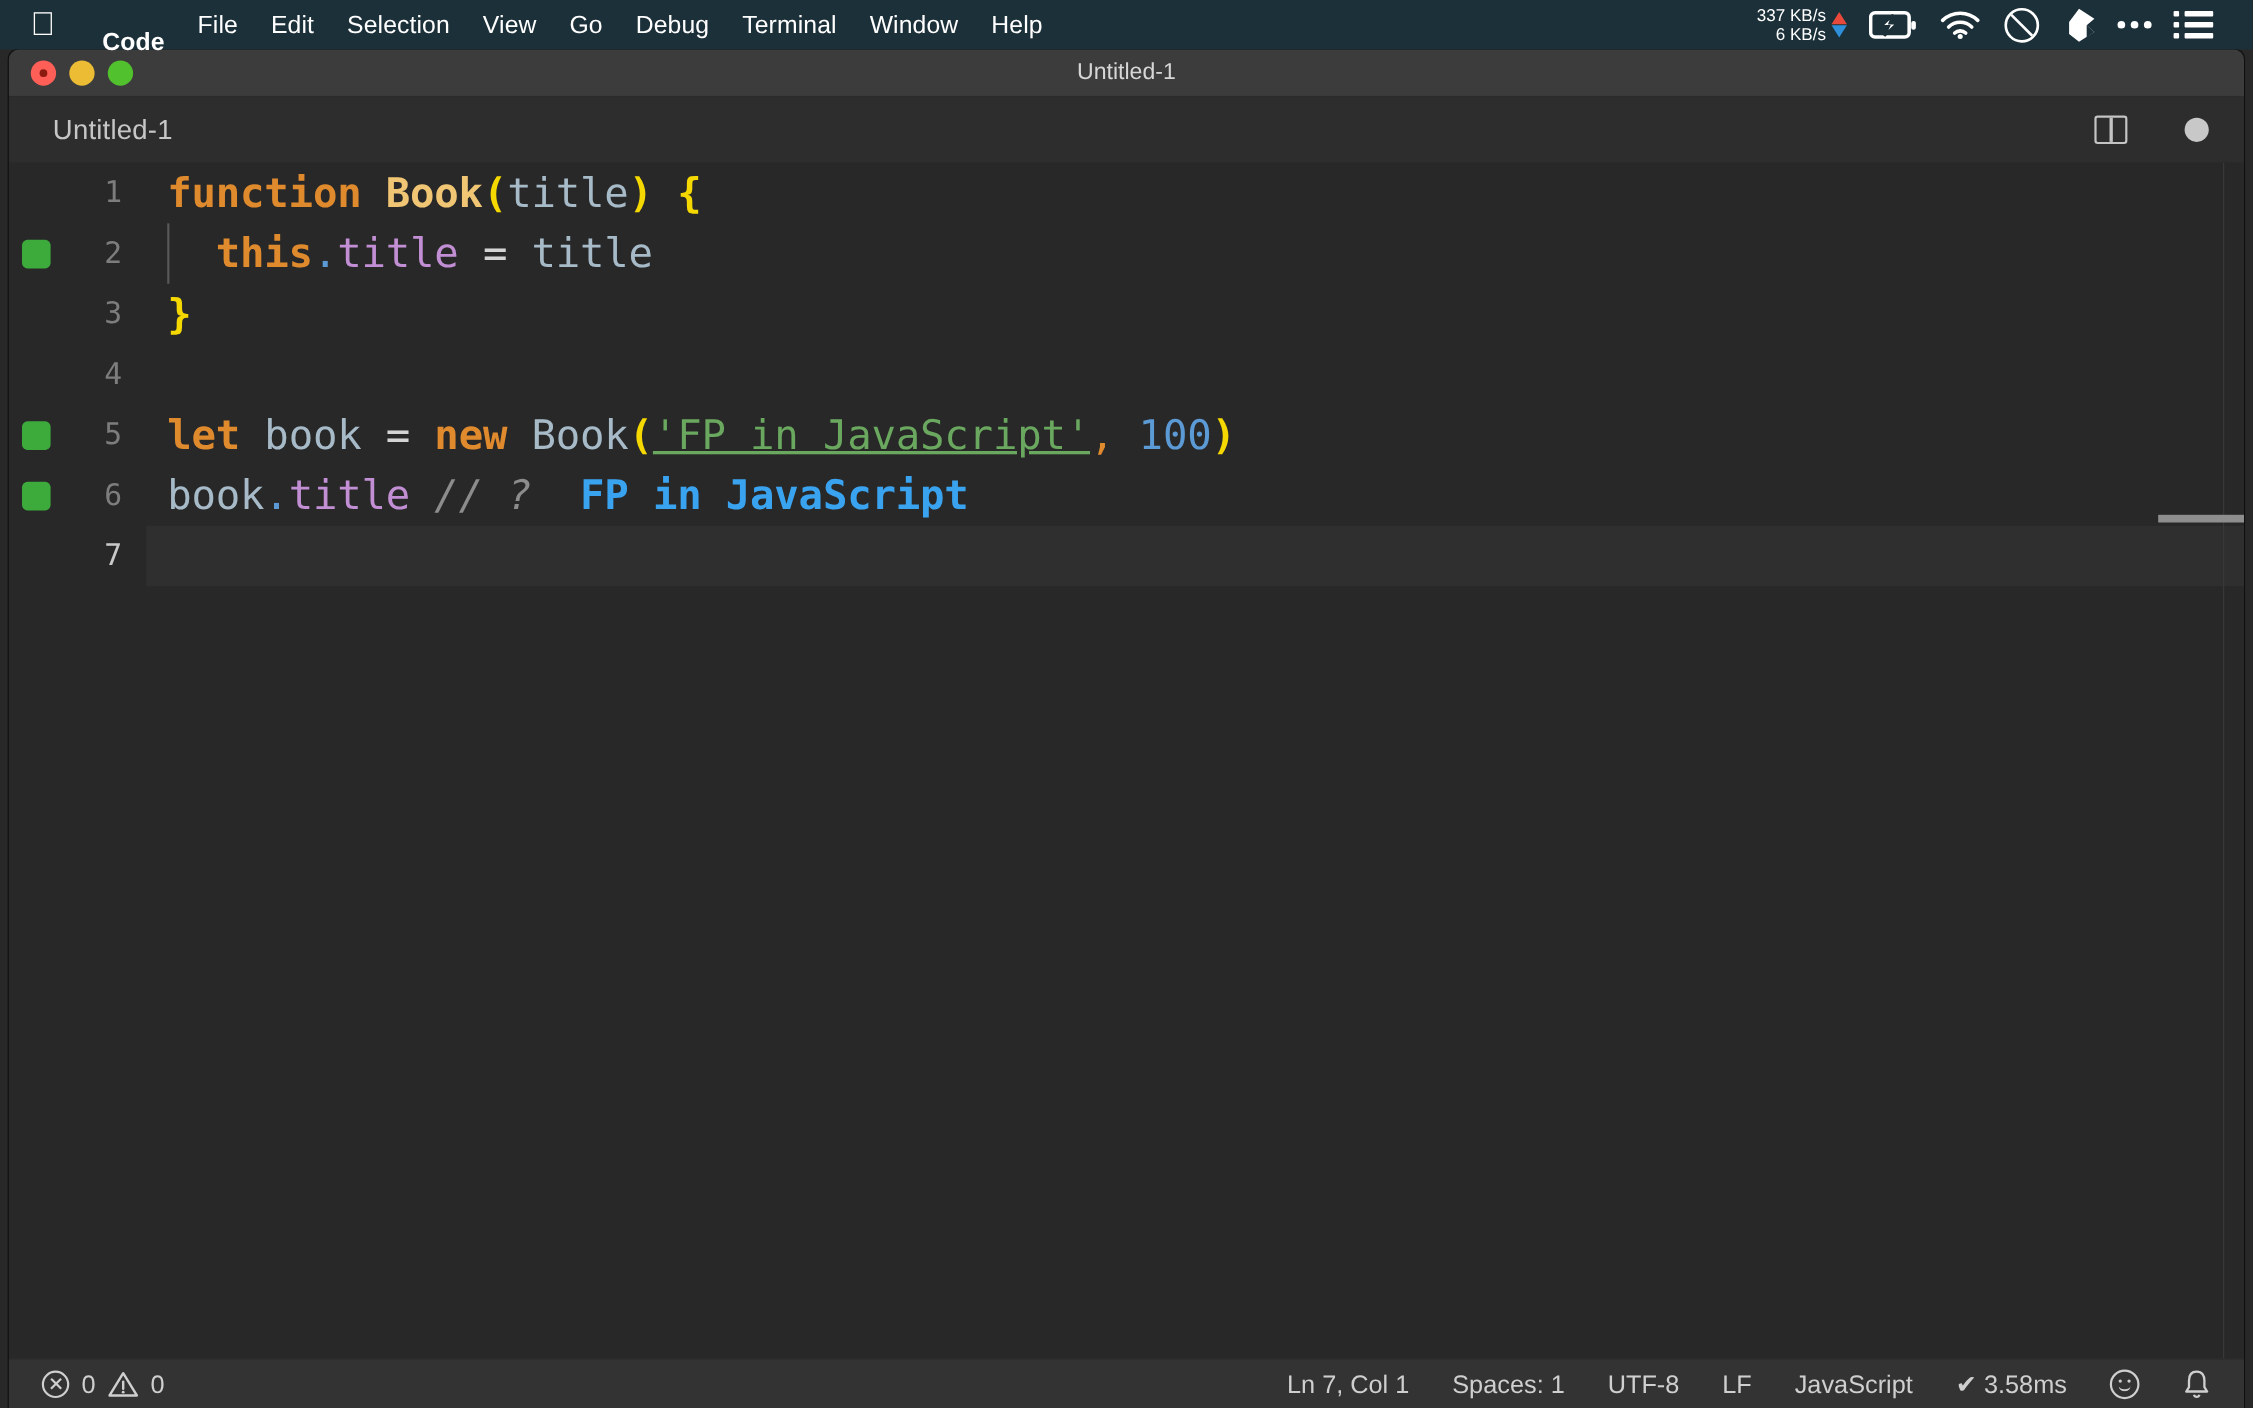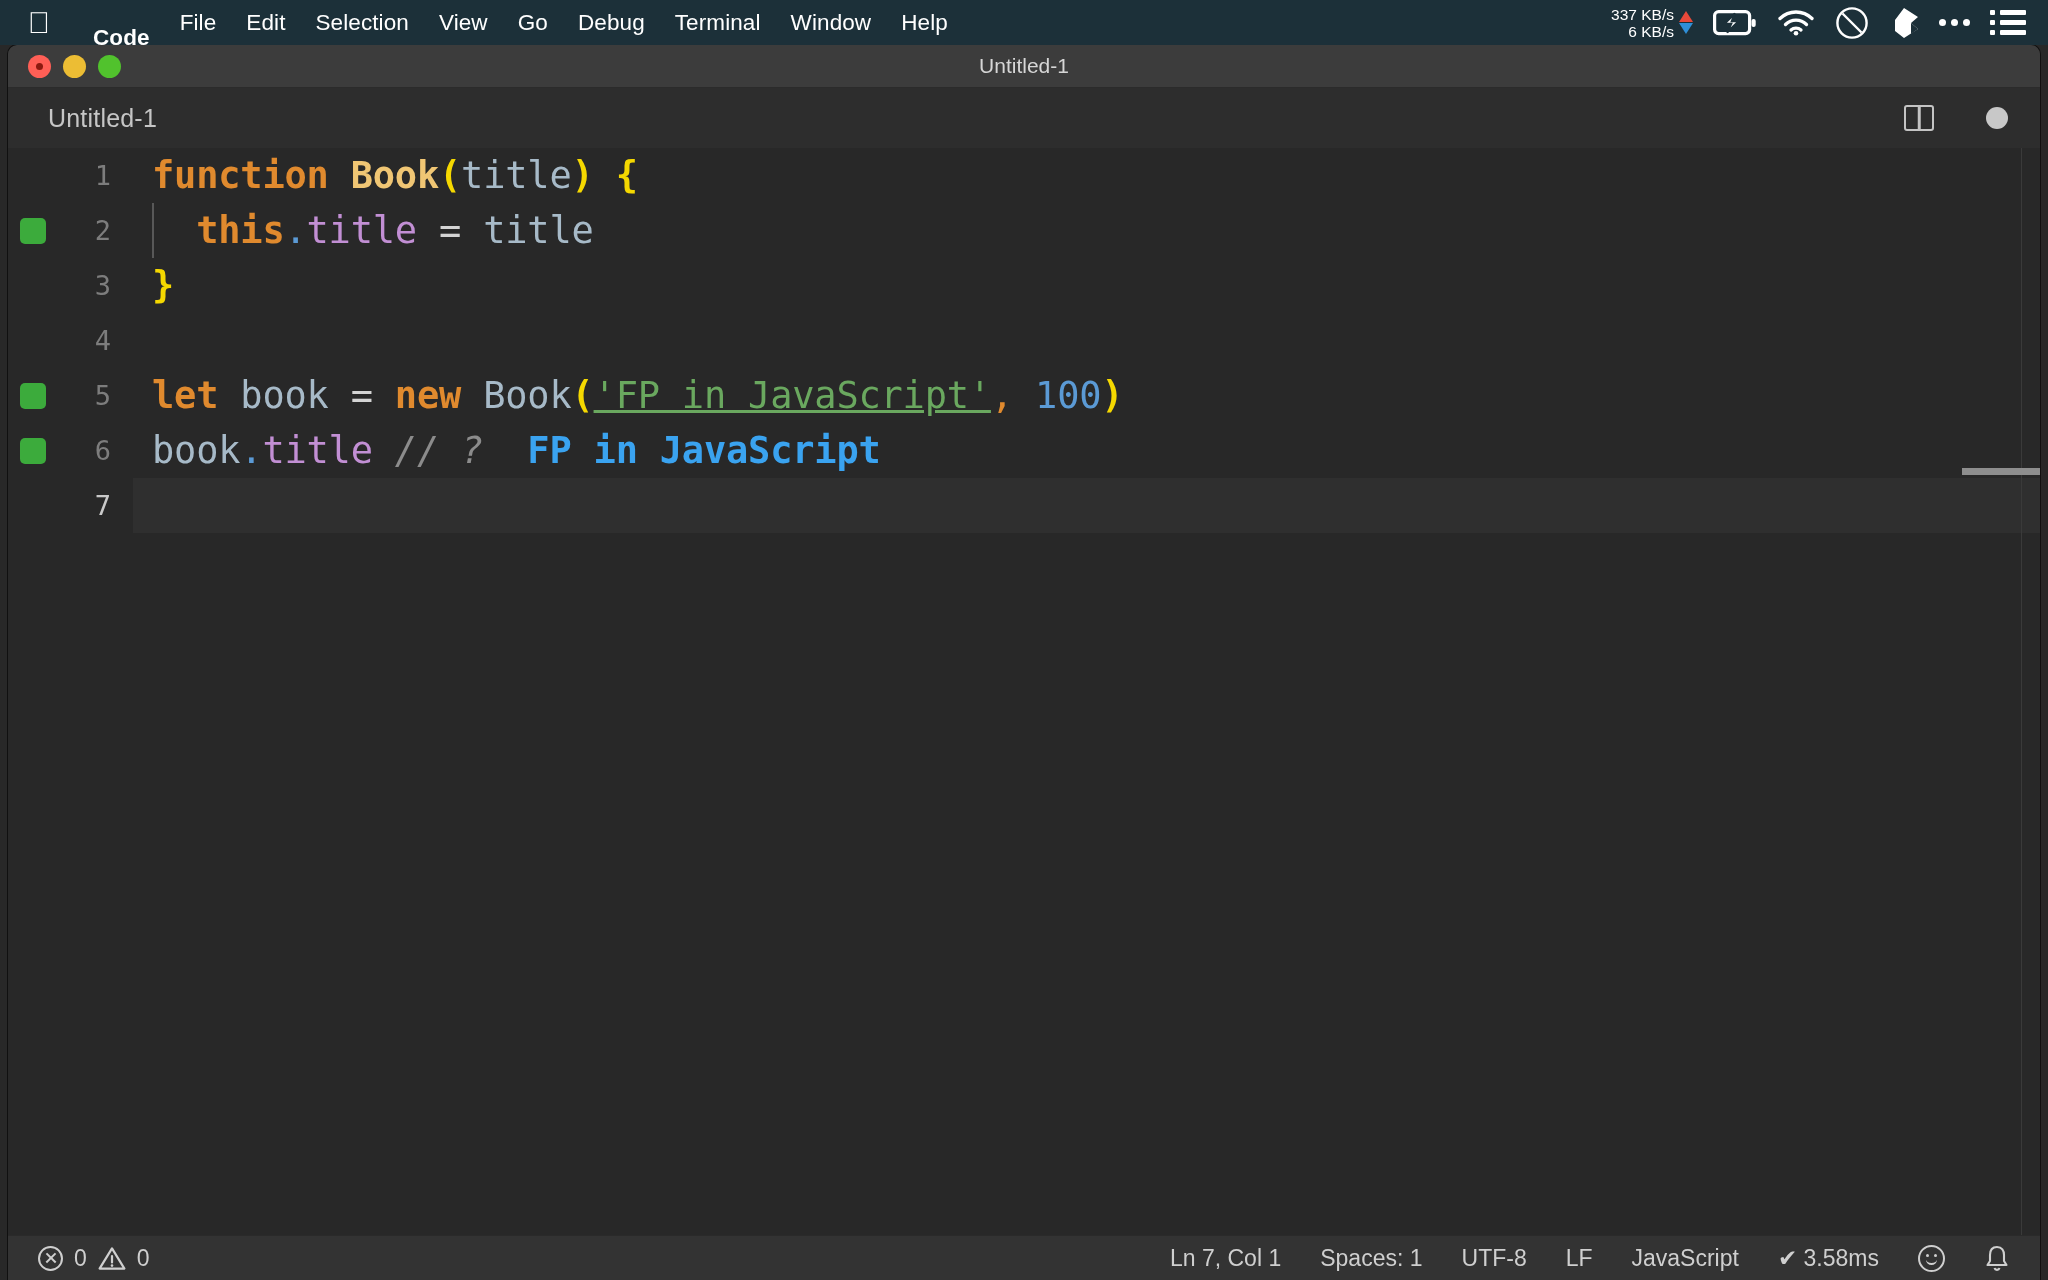--- a/index.html
+++ b/index.html
@@ -26,21 +26,21 @@
   }
   .mb-item{
     font-size:22.5px; color:#ffffff; padding:0 15px; height:45px;
     display:flex; align-items:center; white-space:nowrap;
     letter-spacing:.1px;
   }
   .mb-item.bold{ font-weight:bold;margin-top:30px; }
 
   .mb-right{
     position:absolute; right:0; top:0; height:45px;
-    display:flex; align-items:center; padding-right:22px; gap:20px;
+    display:flex; align-items:center; padding-right:36px; gap:20px;
   }
   .net-speed{
     display:flex; align-items:center; gap:5px;
   }
   .net-nums{
     display:flex; flex-direction:column; align-items:flex-end;
     font-size:15.5px; line-height:17px; color:#ffffff;
   }
   .net-arrows{ display:flex; flex-direction:column; gap:1px; }
   .tri-up{ width:0;height:0;border-left:7px solid transparent;border-right:7px solid transparent;border-bottom:11px solid #e8493a; }

